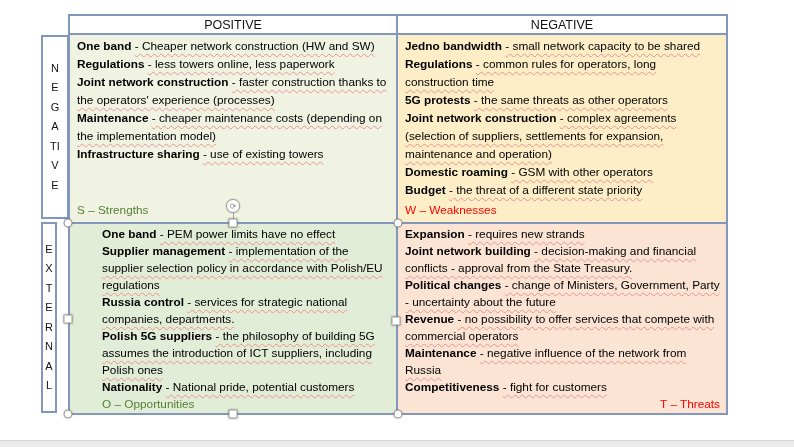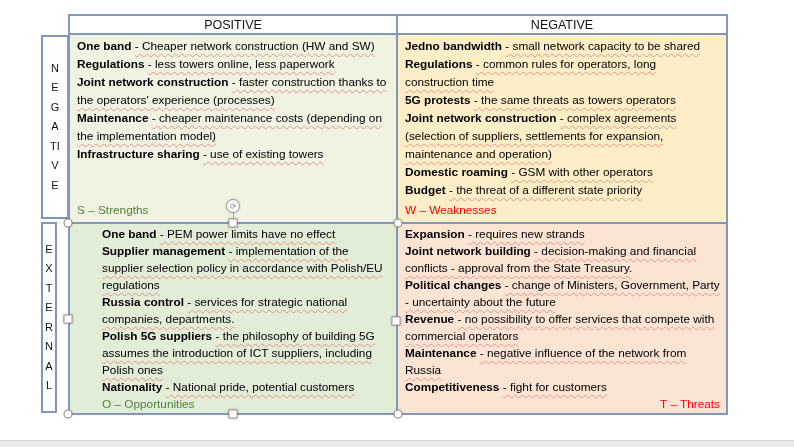--- a/index.html
+++ b/index.html
@@ -71,21 +71,21 @@
     <div class="qlabel green">S – Strengths</div>
   </div>
 
   <div class="cell quad top w" style="left:396px;top:33px;width:332px;height:191px;">
     <div>
 
         <p class="item"><b class="term">Jedno bandwidth</b> <span class="desc">- small network capacity to be shared</span></p>
 
         <p class="item"><b class="term">Regulations</b> <span class="desc">- common rules for operators, long construction time</span></p>
 
-        <p class="item"><b class="term">5G protests</b> <span class="desc">- the same threats as towers operators</span></p>
+        <p class="item"><b class="term">5G protests</b> <span class="desc">- the same threats as other operators</span></p>
 
         <p class="item"><b class="term">Joint network construction</b> <span class="desc">- complex agreements (selection of suppliers, settlements for expansion, maintenance and operation)</span></p>
 
         <p class="item"><b class="term">Domestic roaming</b> <span class="desc">- GSM with other operators</span></p>
 
         <p class="item"><b class="term">Budget</b> <span class="desc">- the threat of a different state priority</span></p>
       </div>
     <div class="qlabel red">W – Weaknesses</div>
   </div>
 

